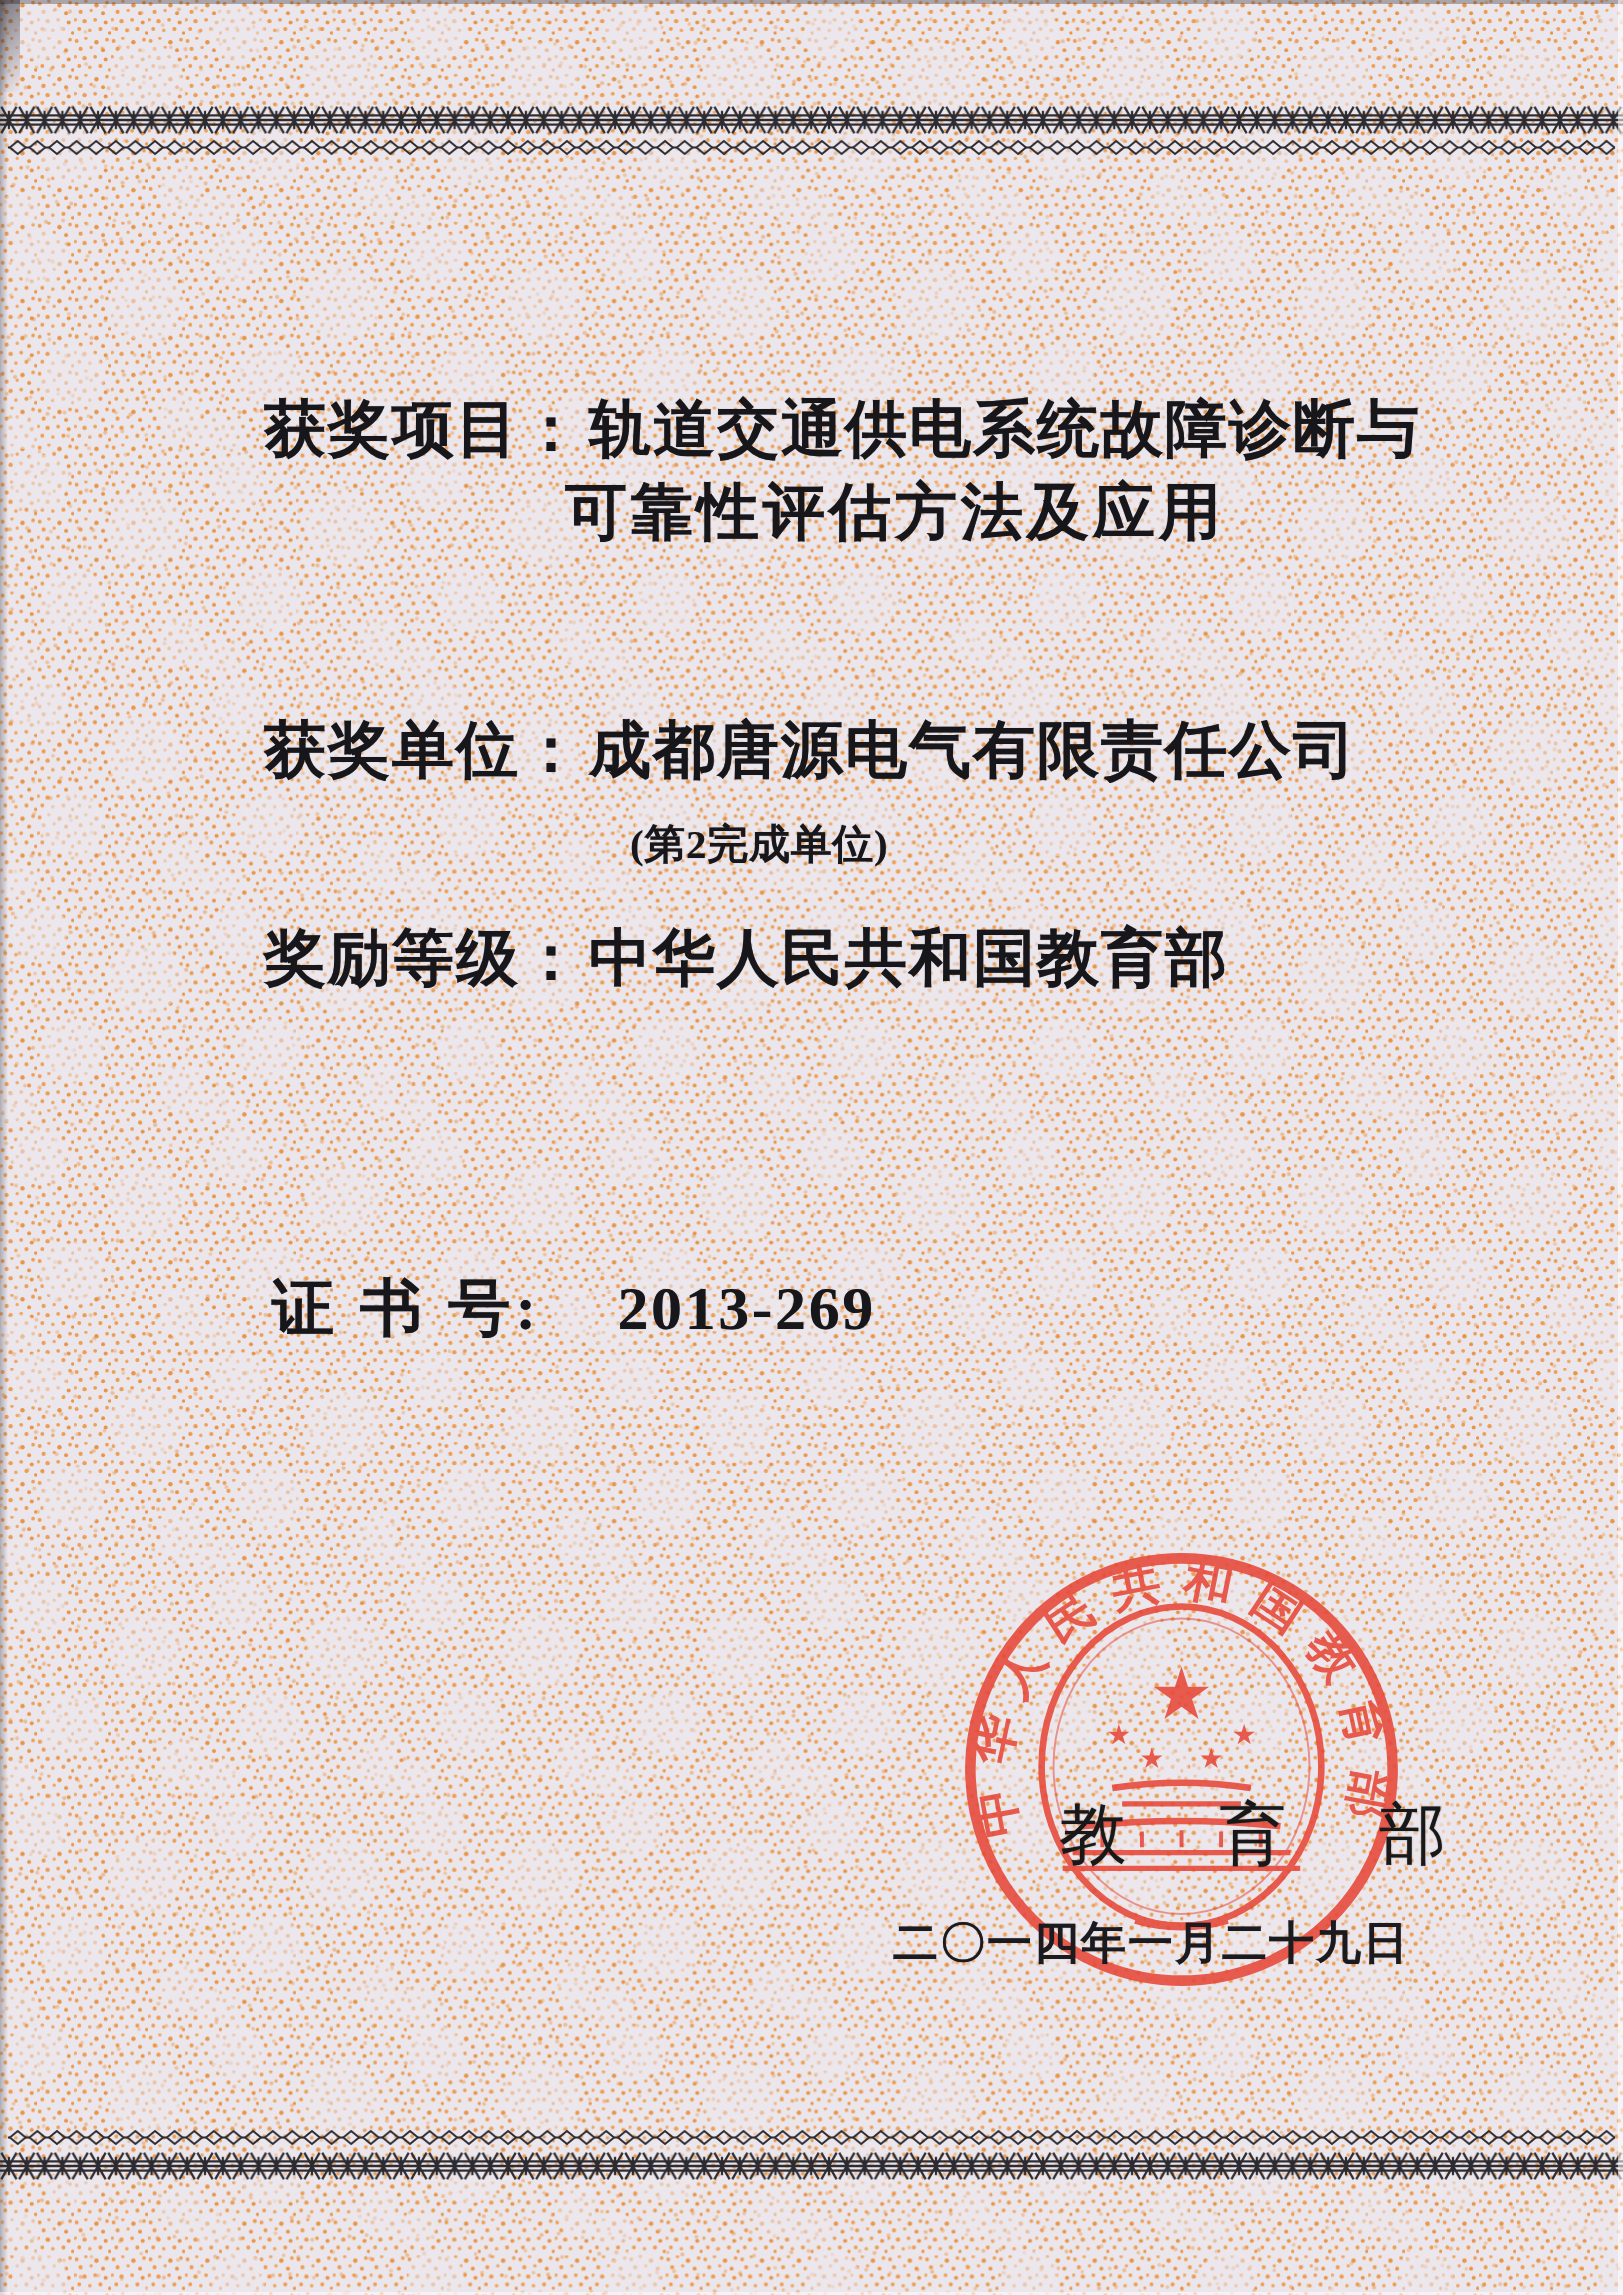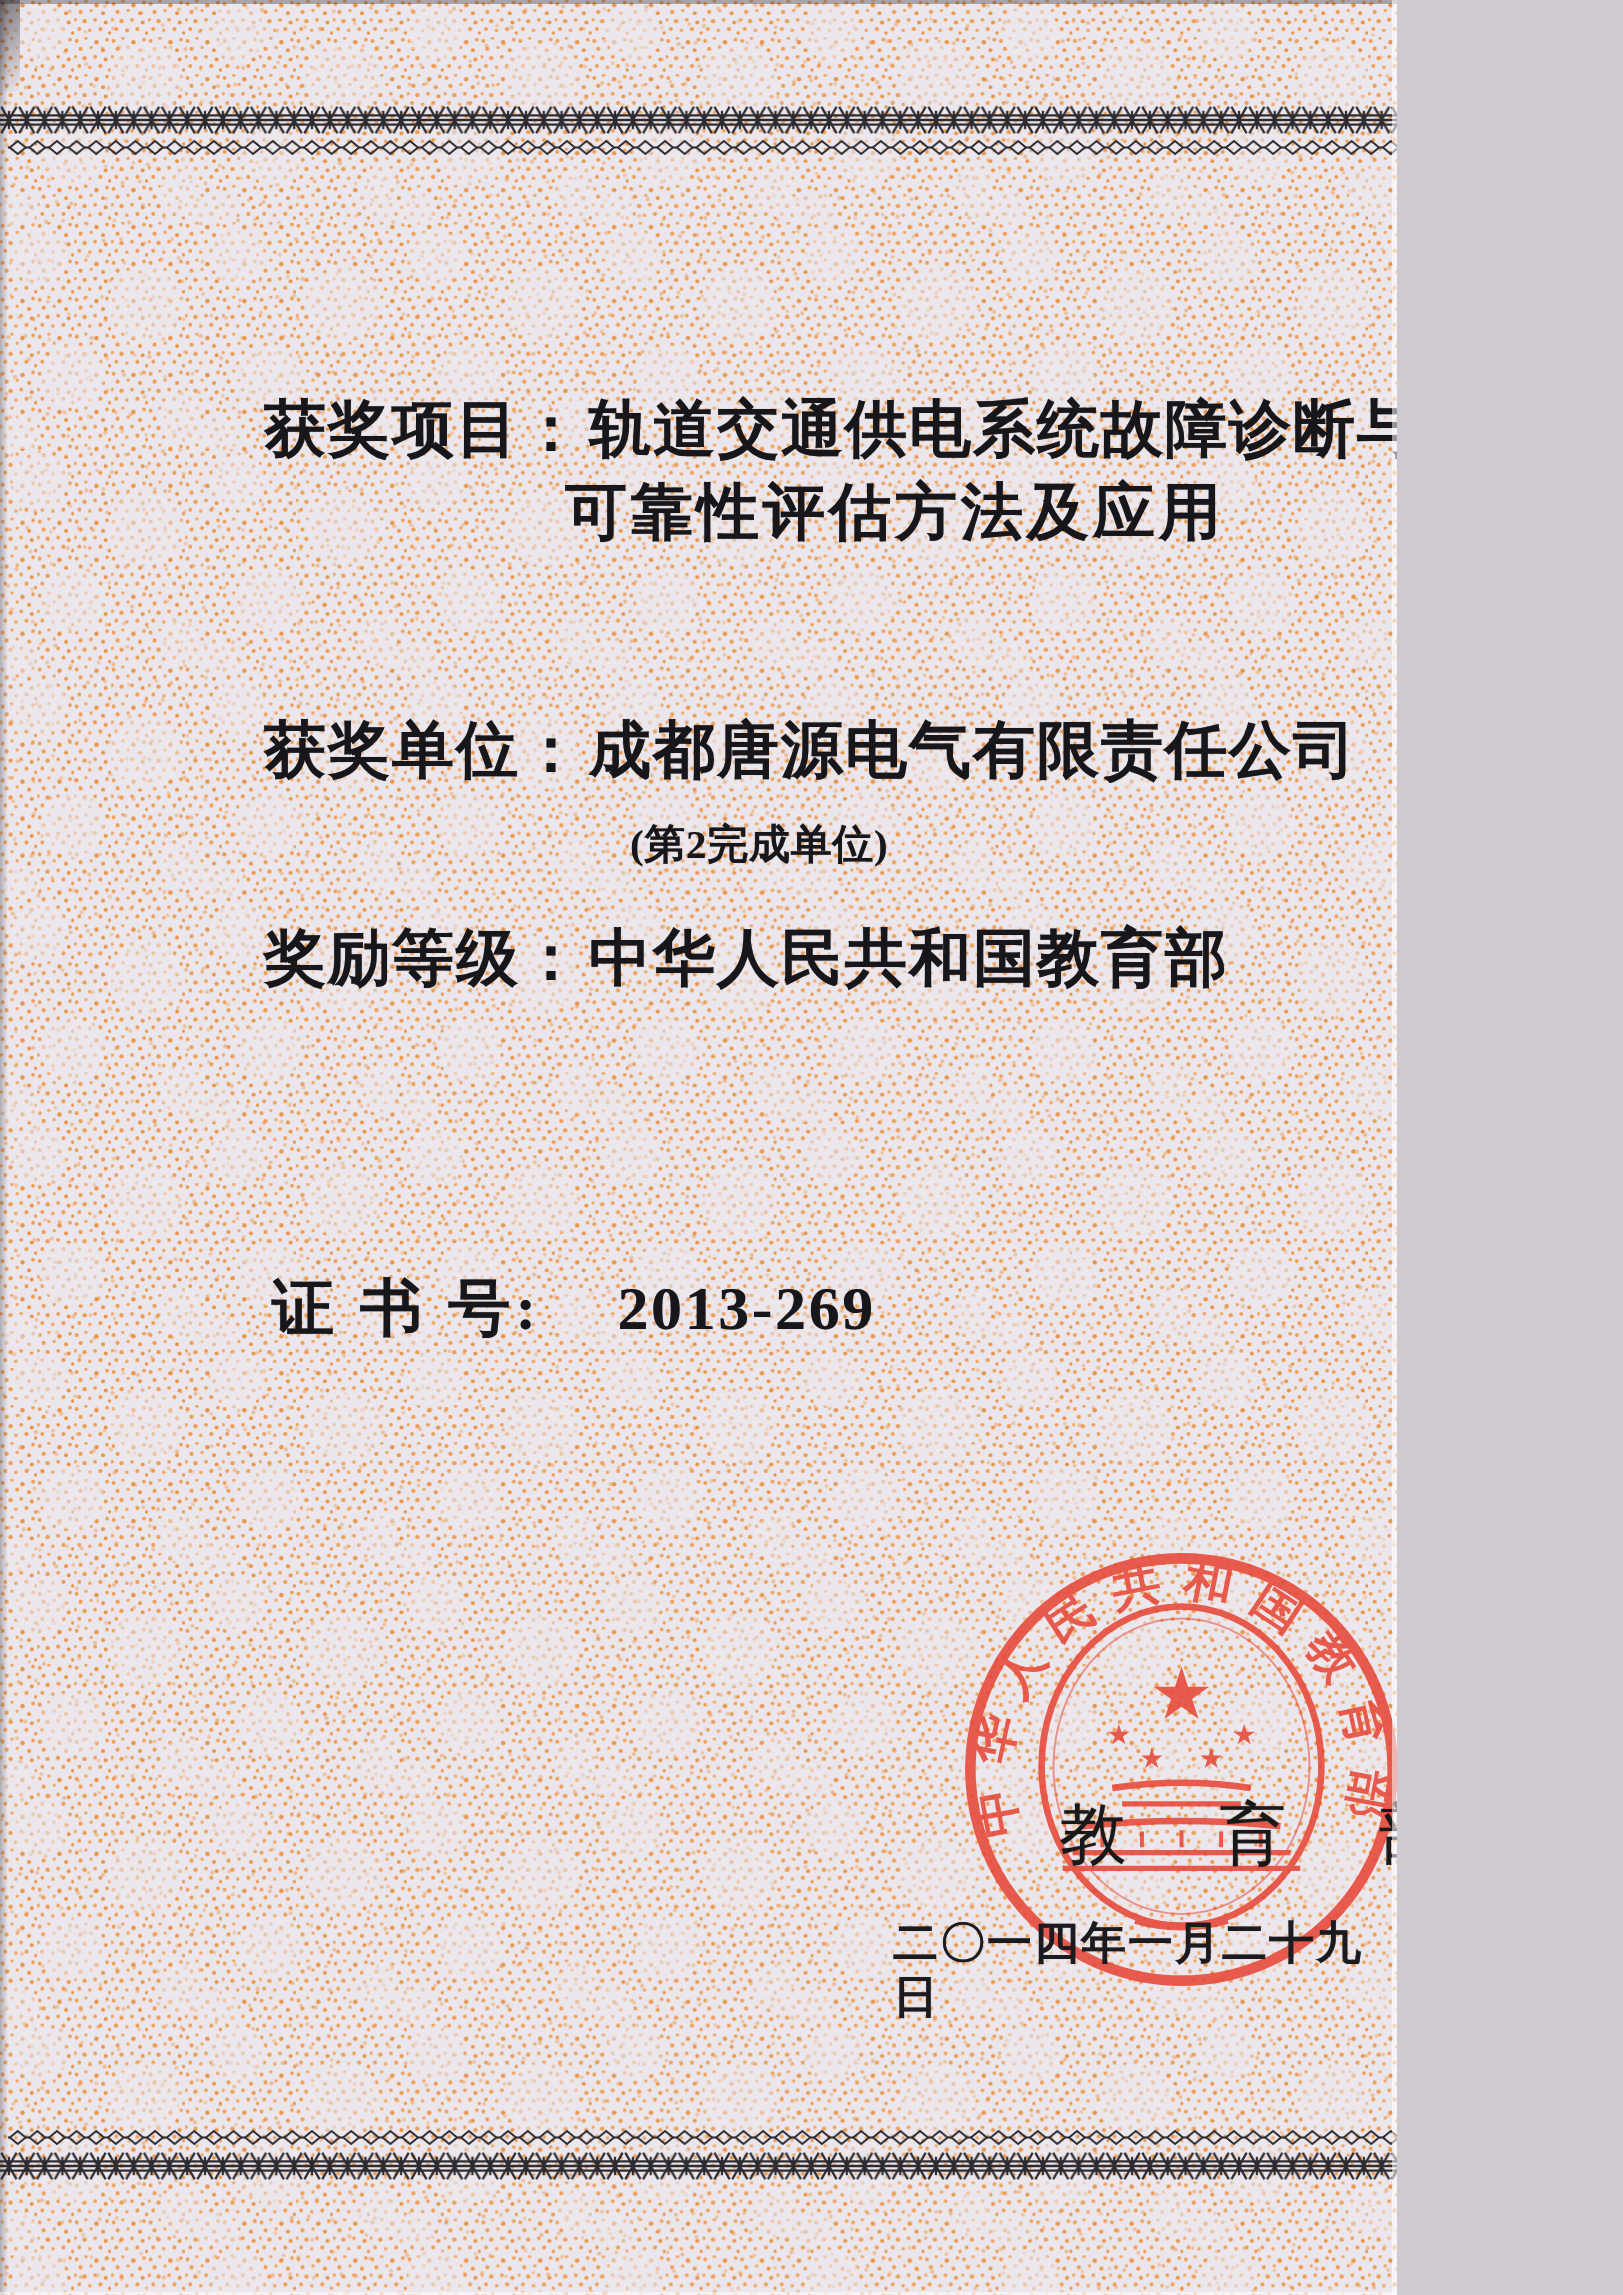--- a/index.html
+++ b/index.html
@@ -1,18 +1,18 @@
 <!DOCTYPE html>
 <html style="font-size:10.6px"><head>
 <meta charset="utf-8">
 <style>
   html,body{margin:0;padding:0;background:#cfcad2;}
   .page{
     position:relative;
-    width:1397px;height:2295px;
+    width:1623px;height:2295px;
     background:#7dd3fc;
     overflow:hidden;
     font-family:"Liberation Serif","DejaVu Serif",serif;
     color:#141418;
   }
   .texture{position:absolute;left:0;top:0;width:1623px;height:2295px;}
   .band{position:absolute;left:0;width:1623px;}
   .fieldline{
     position:absolute;
     display:flex;align-items:flex-start;white-space:nowrap;

